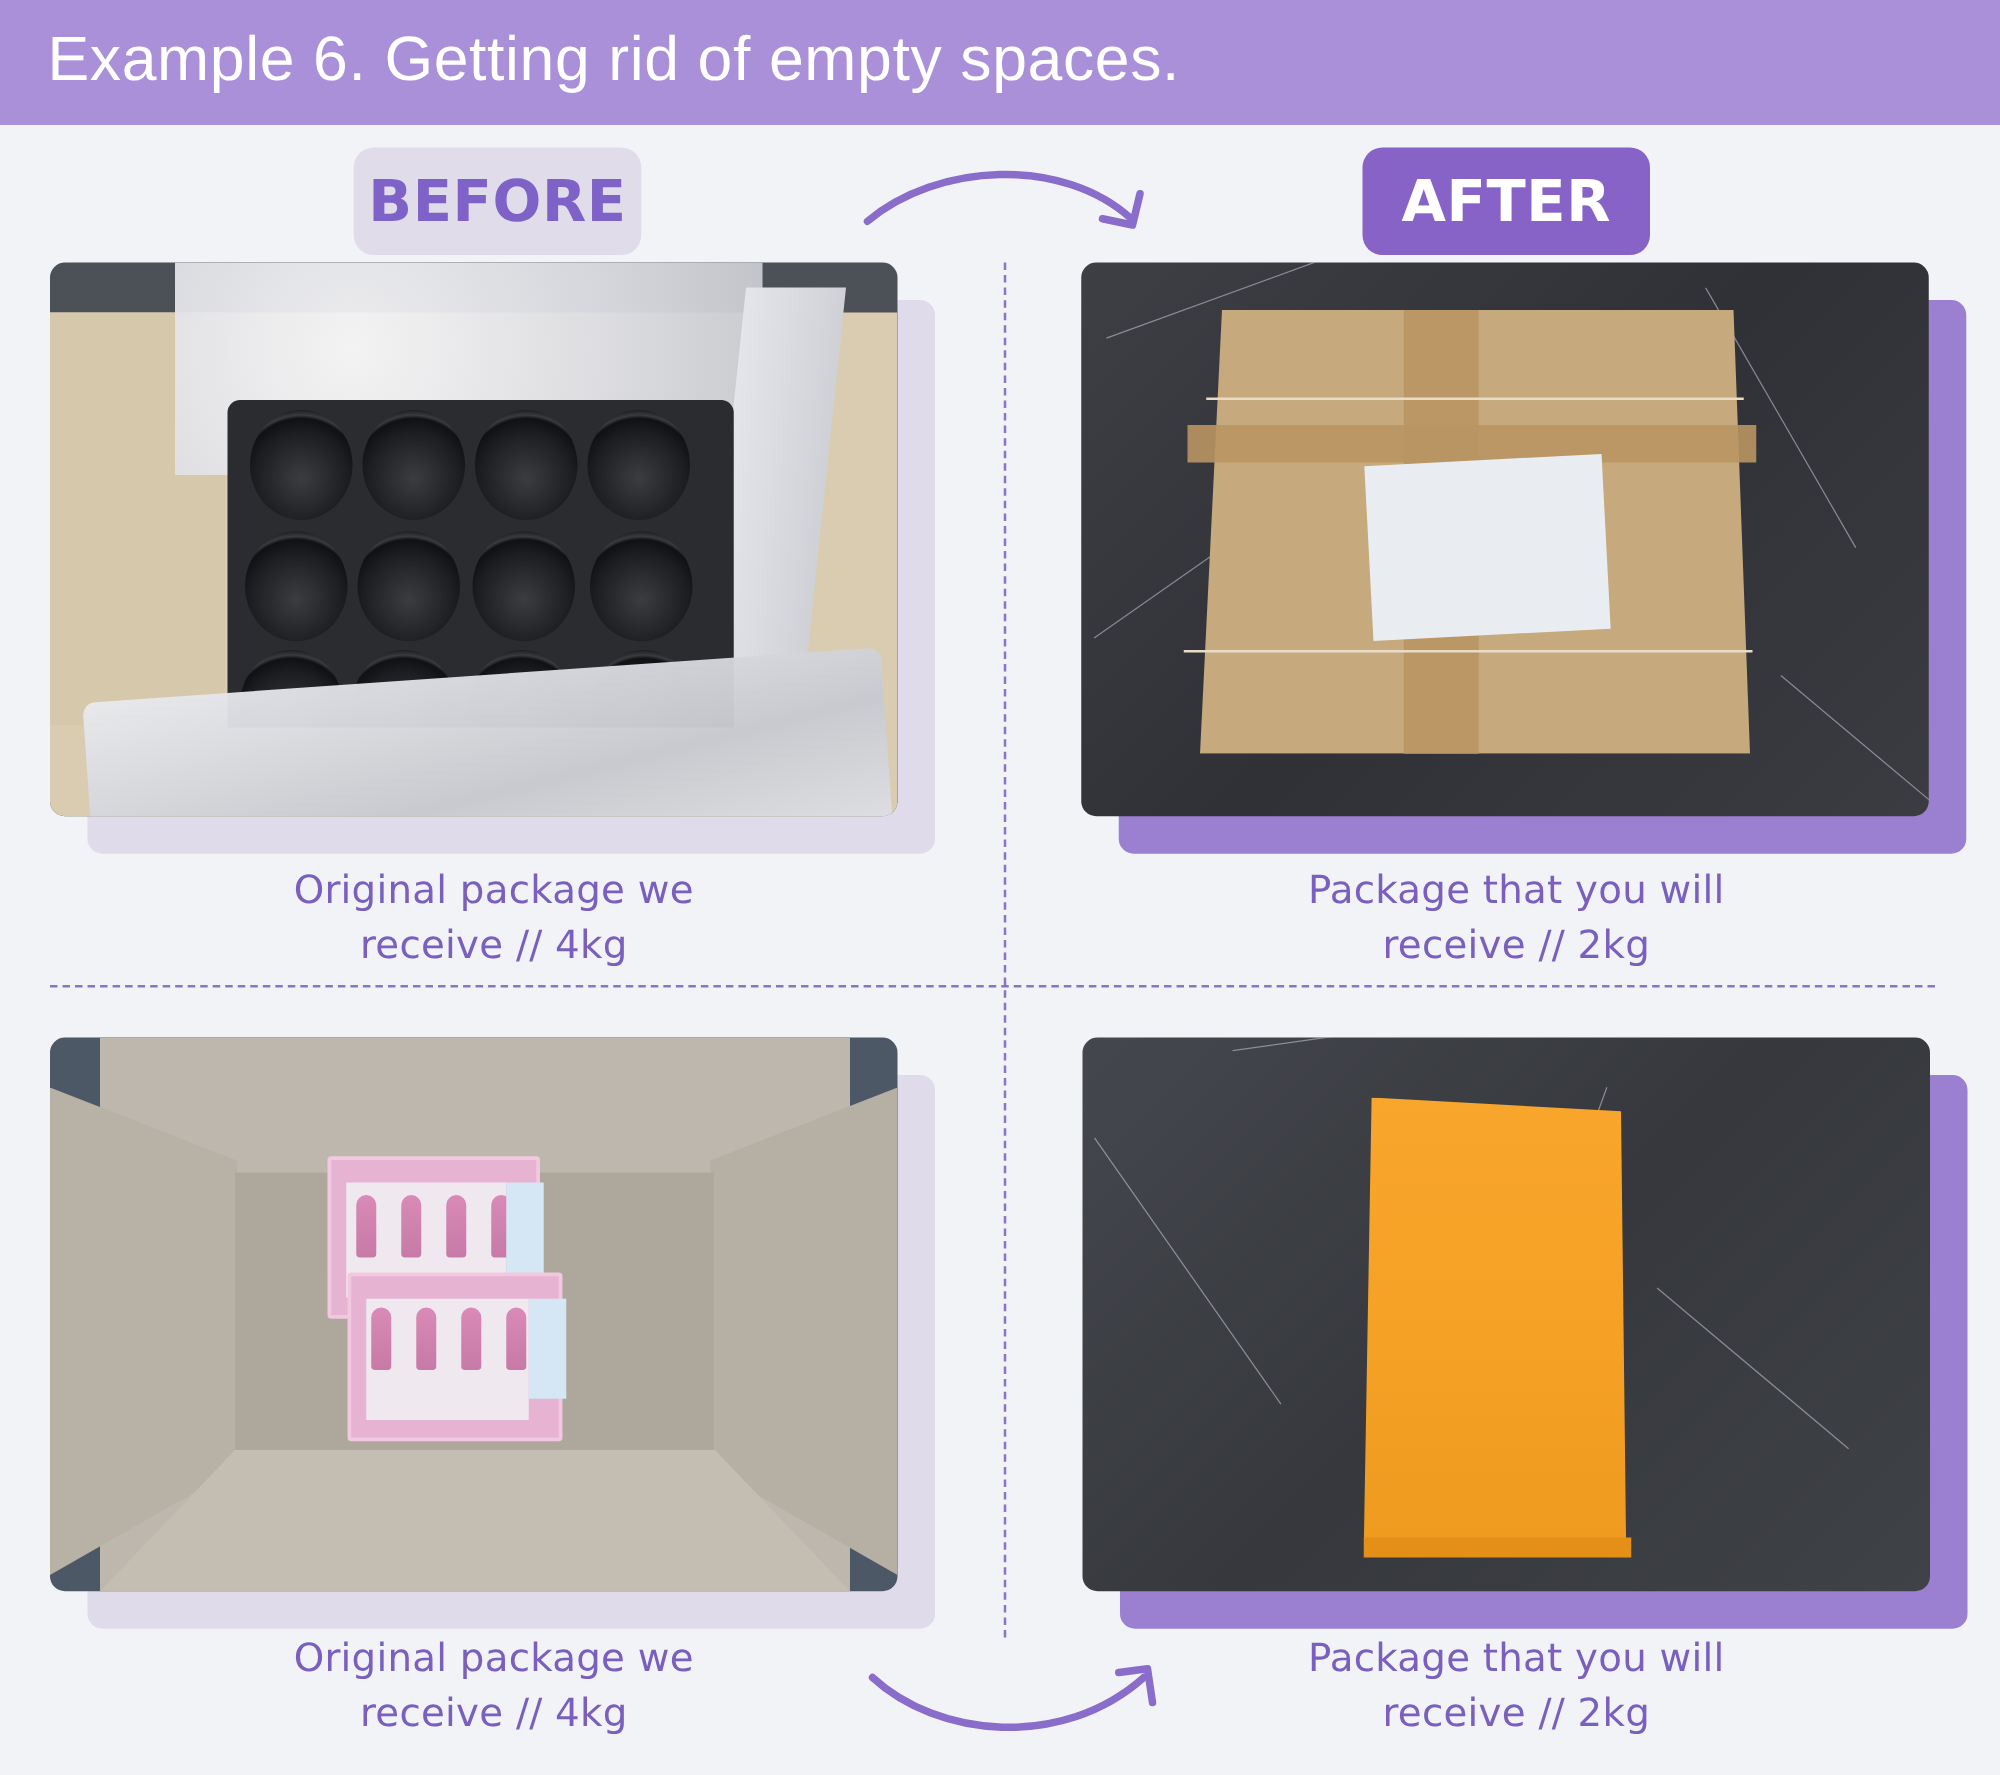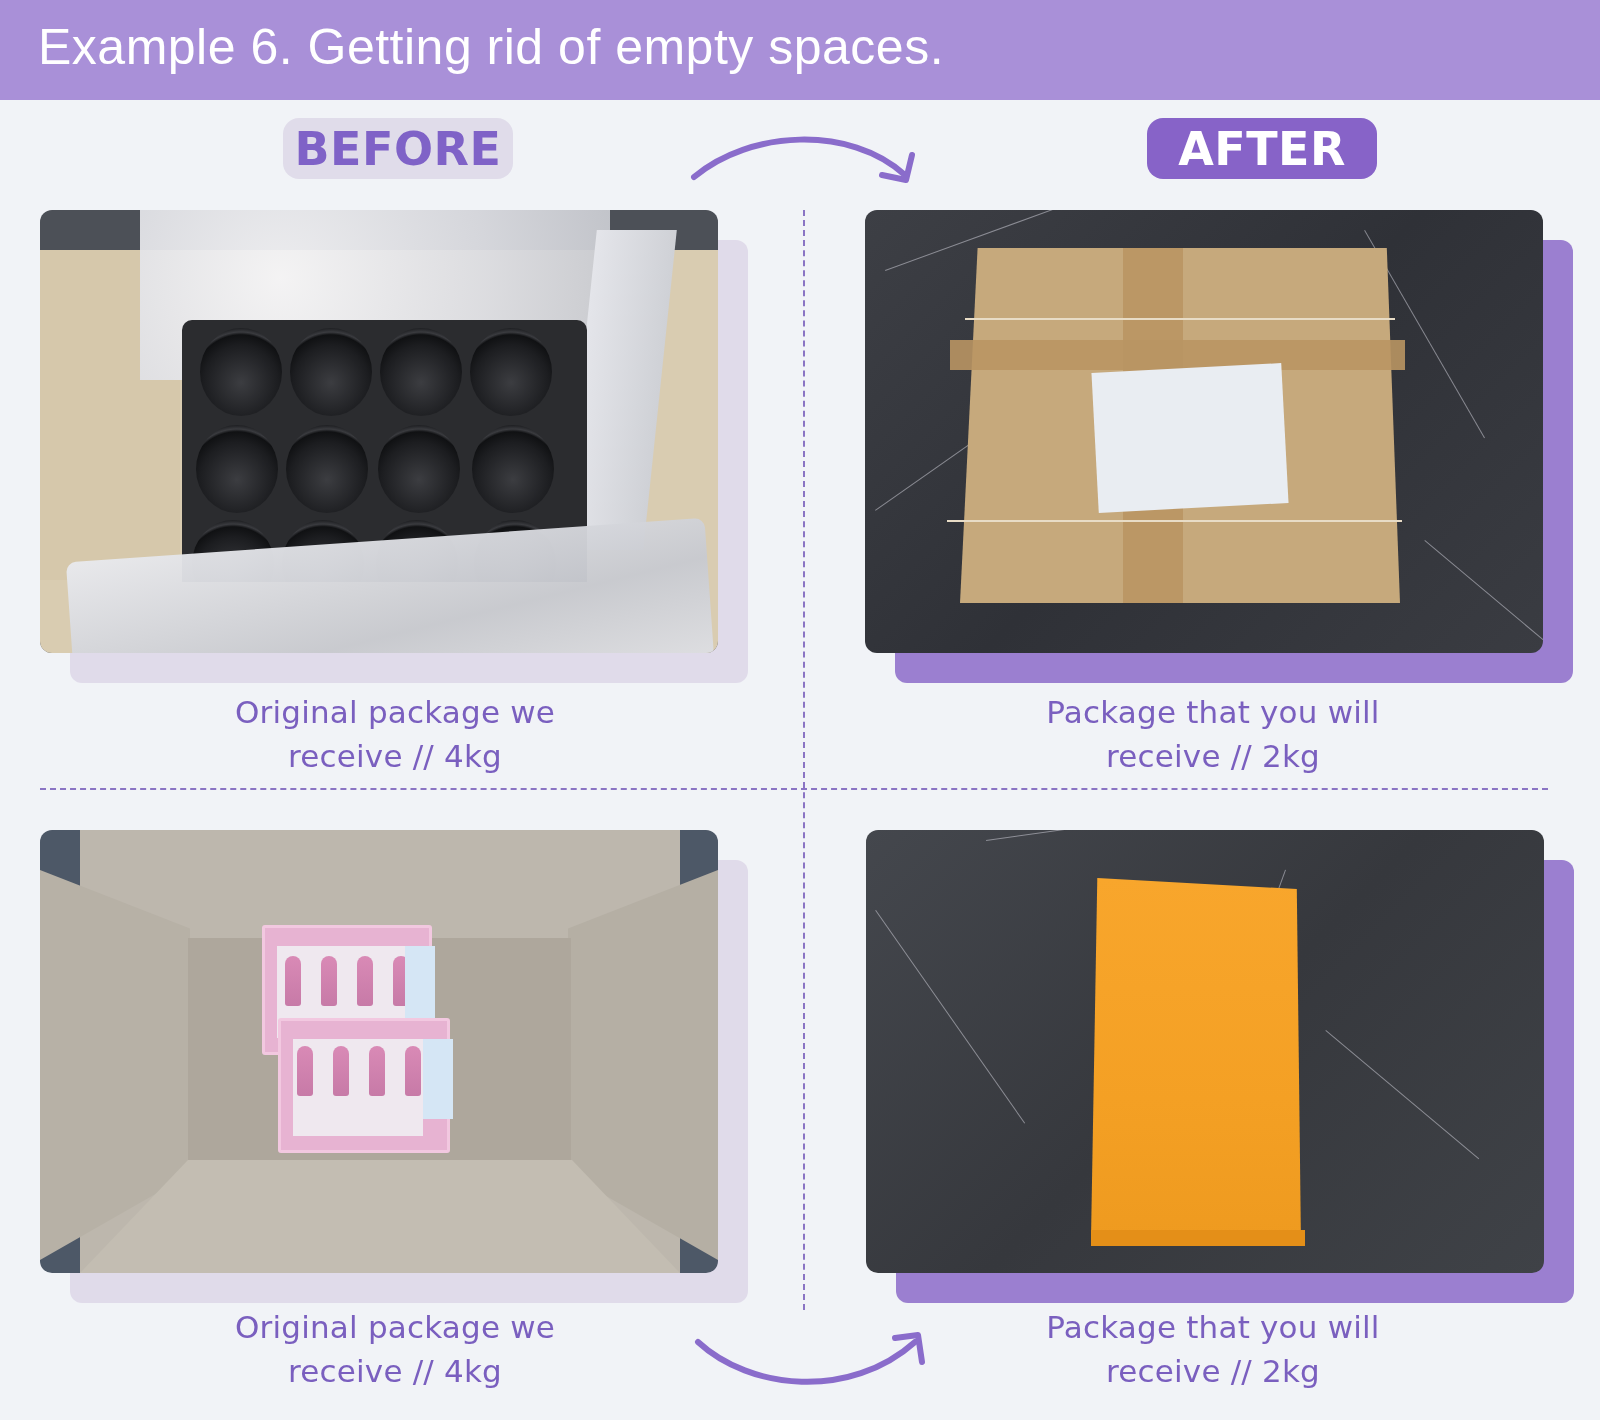--- a/index.html
+++ b/index.html
@@ -10,27 +10,27 @@
     position: absolute; left: 0; top: 0; width: 1600px; height: 100px;
     background: #a990d8;
   }
   .header-title {
     position: absolute; left: 38px; top: 18px;
     font-family: "Liberation Sans", sans-serif;
     font-size: 50px; color: #ffffff; letter-spacing: 0.5px; white-space: nowrap;
   }
 
   .pill {
-    position: absolute; height: 61px; border-radius: 16px;
+    position: absolute; height: 86px; border-radius: 16px;
     display: flex; align-items: center; justify-content: center;
     font-family: "DejaVu Sans", sans-serif; font-weight: bold;
     font-size: 46px; letter-spacing: 0.5px;
   }
   .pill-before { left: 283px; top: 118px; width: 230px; background: #e0dcea; color: #7f62c7; }
-  .pill-after  { left: 1147px; top: 118px; width: 230px; background: #8763c8; color: #ffffff; }
+  .pill-after  { left: 1090px; top: 118px; width: 230px; background: #8763c8; color: #ffffff; }
 
   .arrow { position: absolute; }
 
   .divider-v {
     position: absolute; left: 803px; top: 210px; width: 0; height: 1100px;
     border-left: 2px dashed #8a74c4;
   }
   .divider-h {
     position: absolute; left: 40px; top: 788px; width: 1508px; height: 0;
     border-top: 2px dashed #8a74c4;

